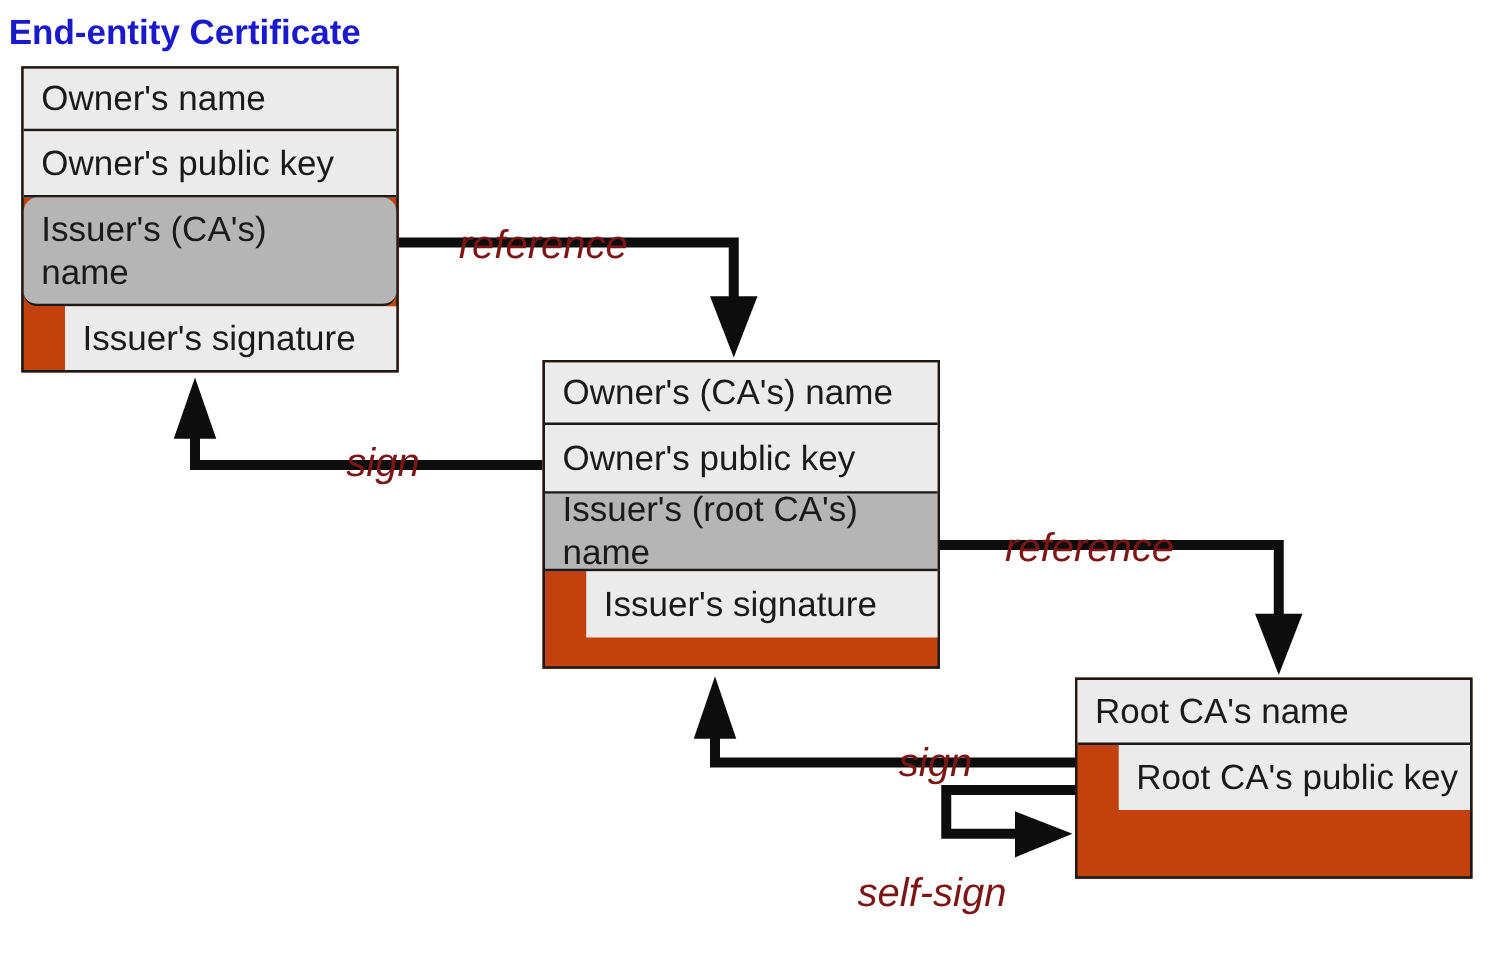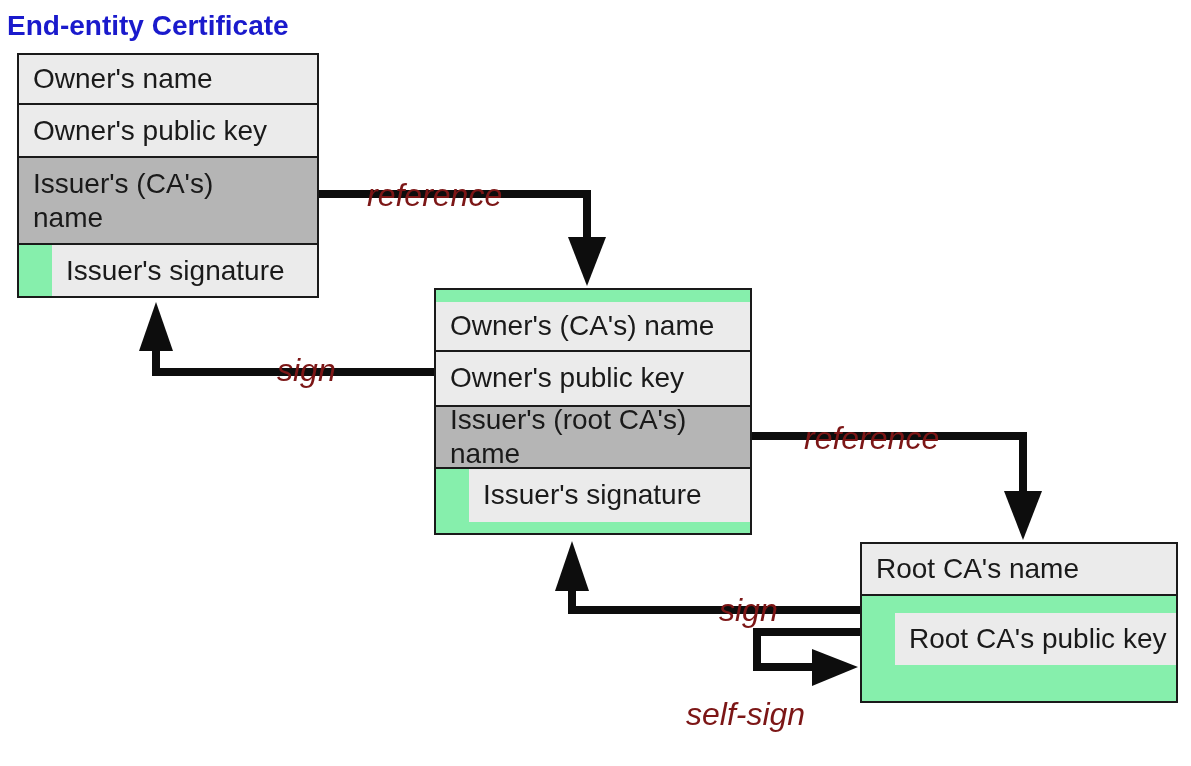--- a/index.html
+++ b/index.html
@@ -16,21 +16,21 @@
     font-weight: bold;
     font-size: 28px;
     color: #1a1acc;
     white-space: nowrap;
     line-height: 1.1;
   }
   .cert-table {
     position: absolute;
     box-sizing: border-box;
     border: 2px solid #1a1a1a;
-    background: #86efac;
+    background: #c2410c;
     display: flex;
     flex-direction: column;
   }
   .cert-row {
     box-sizing: border-box;
     border-bottom: 2px solid #1a1a1a;
     background: #ebebeb;
     color: #1a1a1a;
     font-size: 28px;
     line-height: 1.2;
@@ -84,34 +84,34 @@
     <g>
       <path class="arrow-line" d="M860,632 L757,632 L757,667 L812,667"></path>
       <polygon class="arrow-head" points="812,649 812,686 858,667"></polygon>
     </g>
   </svg>
 
   <div class="cert-title" style="left:7px; top:11px;">End-entity Certificate</div>
   <div class="cert-table" style="left:17px; top:53px; width:302px; height:245px;">
     <div class="cert-row" style="height:50px;">Owner's name</div>
     <div class="cert-row" style="height:53px;">Owner's public key</div>
-    <div class="cert-row dark" style="height:87px;">Issuer's (CA's)
+    <div class="cert-row dark" style="height:87px;border-radius:11px;">Issuer's (CA's)
 name</div>
     <div class="cert-row" style="height:51px;">Issuer's signature</div>
   </div>
 
-  <div class="cert-table" style="left:434px; top:288px; width:318px; height:247px;justify-content:center;">
+  <div class="cert-table" style="left:434px; top:288px; width:318px; height:247px;">
     <div class="cert-row" style="height:50px;">Owner's (CA's) name</div>
     <div class="cert-row" style="height:55px;">Owner's public key</div>
     <div class="cert-row dark" style="height:62px;">Issuer's (root CA's)
 name</div>
     <div class="cert-row" style="height:53px;">Issuer's signature</div>
   </div>
 
-  <div class="cert-table" style="left:860px; top:542px; width:318px; height:161px;gap:17px;">
+  <div class="cert-table" style="left:860px; top:542px; width:318px; height:161px;">
     <div class="cert-row" style="height:52px;">Root CA's name</div>
     <div class="cert-row" style="height:52px;">Root CA's public key</div>
   </div>
 
   <div class="arrow-label" style="left:367px; top:157px;">reference</div>
   <div class="arrow-label" style="left:277px; top:332px;">sign</div>
   <div class="arrow-label" style="left:804px; top:400px;">reference</div>
   <div class="arrow-label" style="left:719px; top:572px;">sign</div>
   <div class="arrow-label" style="left:686px; top:676px;">self-sign</div>
 

